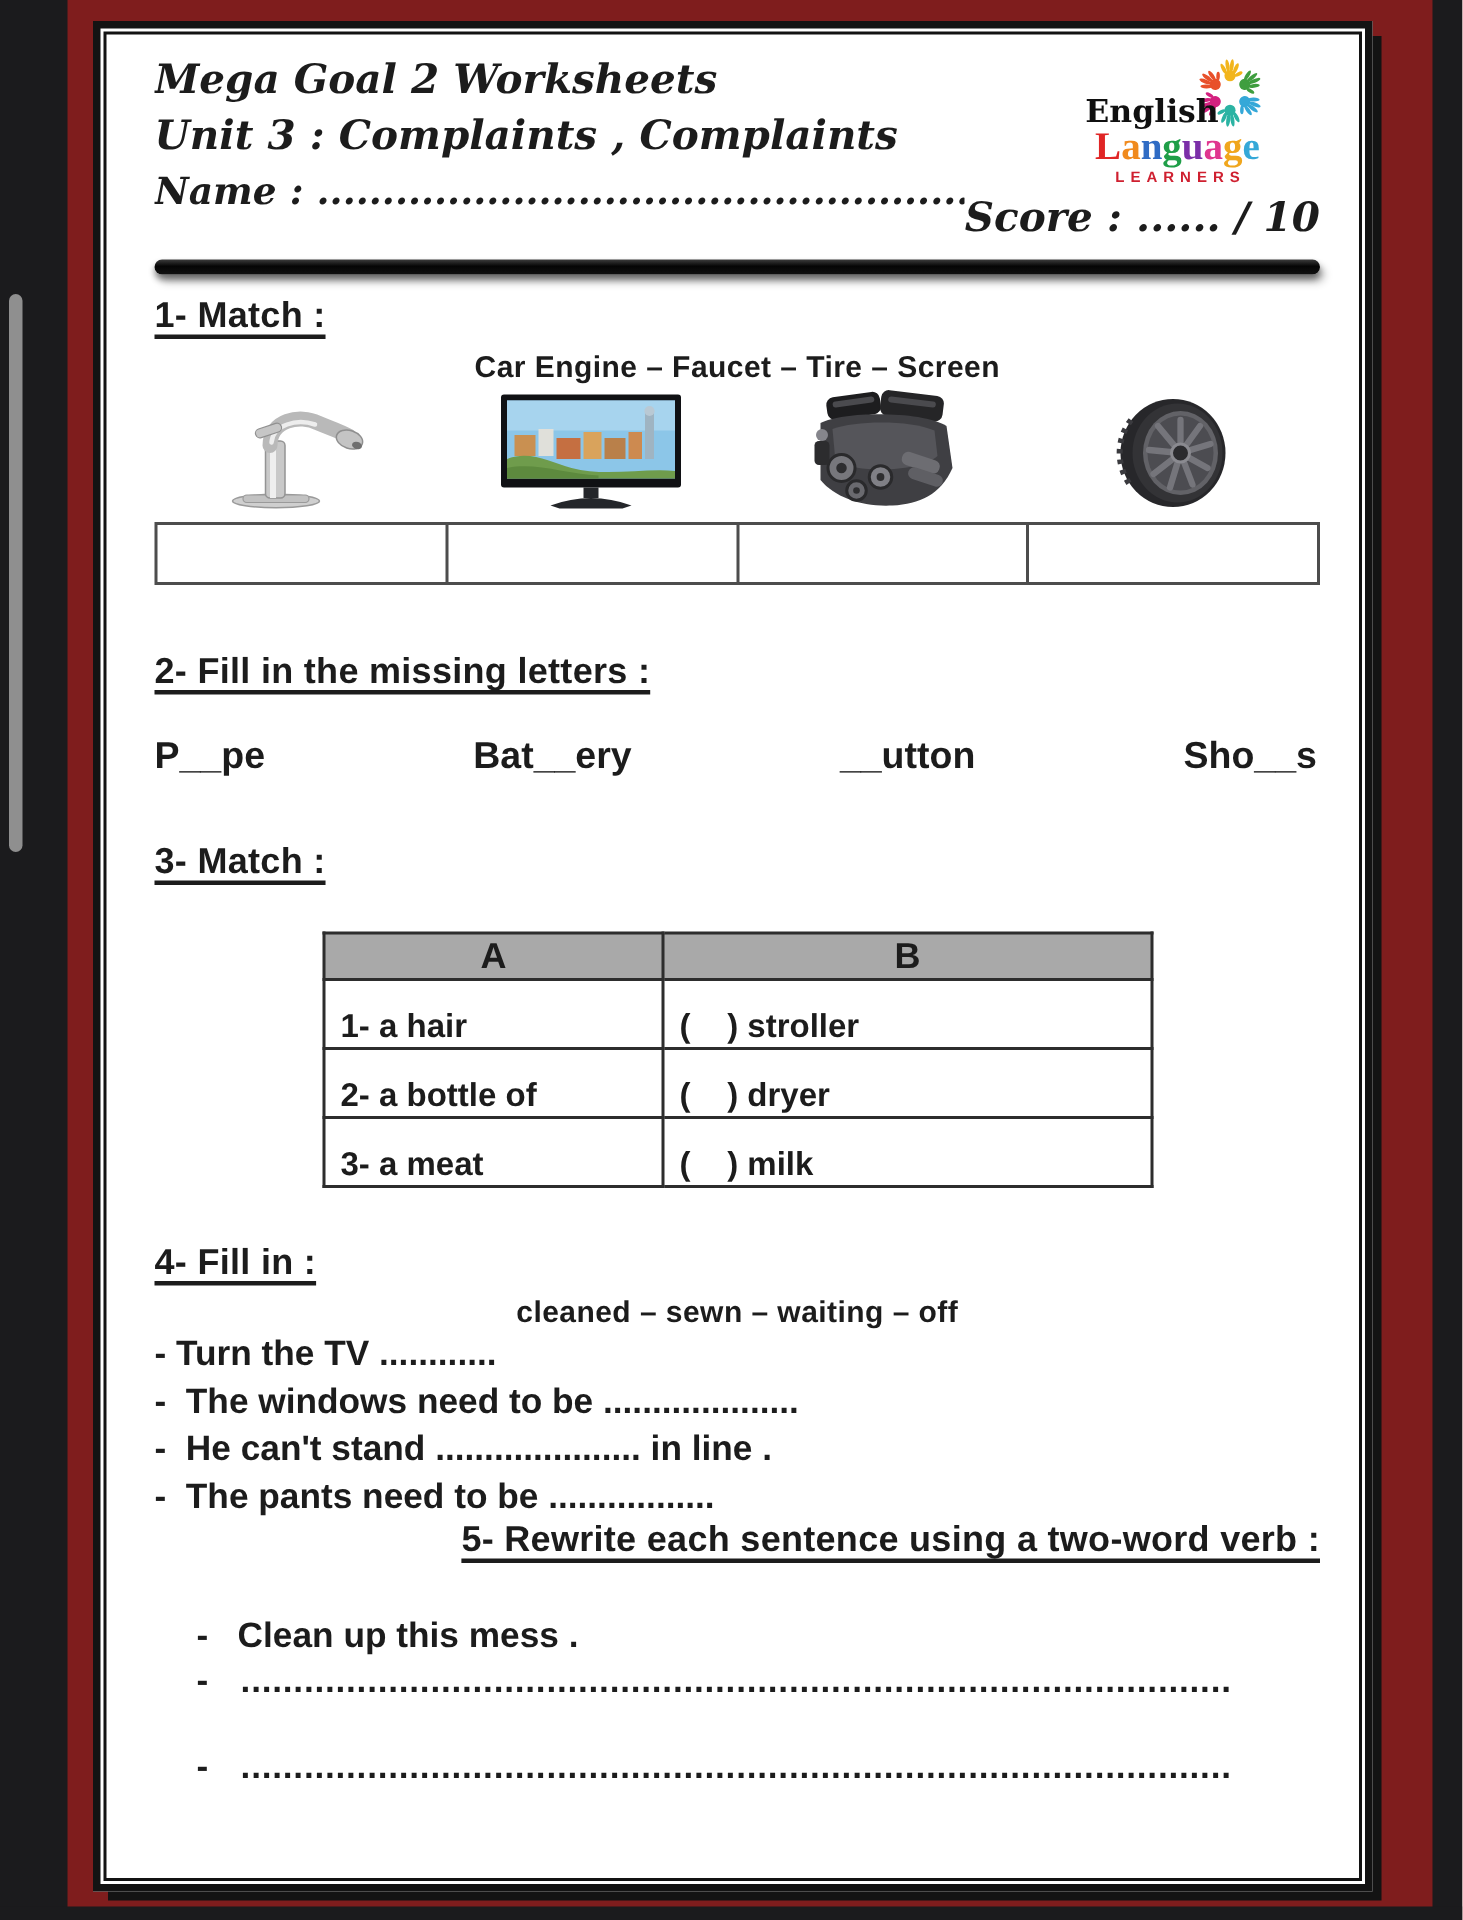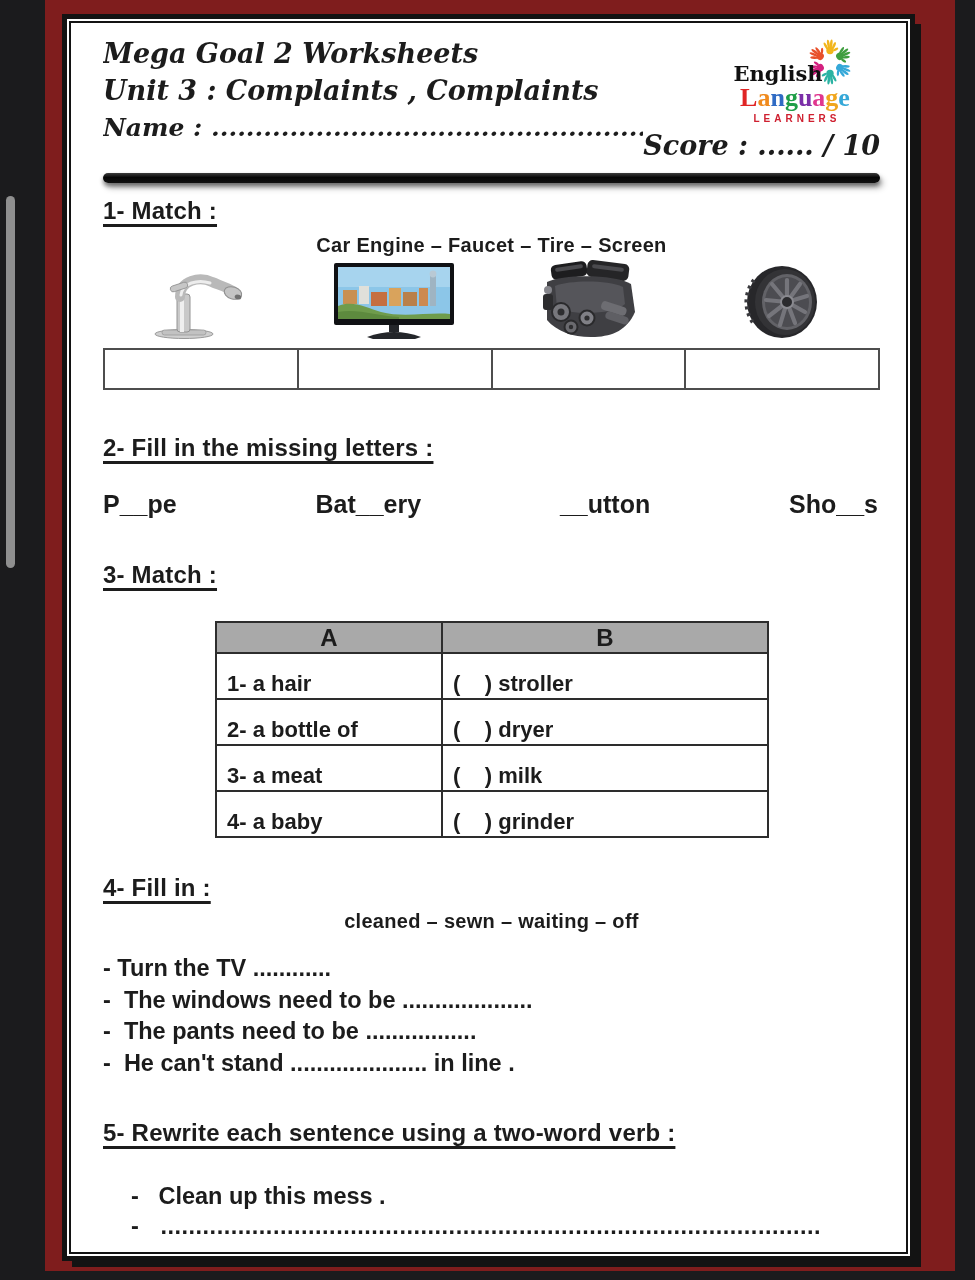--- a/index.html
+++ b/index.html
@@ -16,21 +16,21 @@
   .page-frame{position:absolute;left:62px;top:14px;width:853px;height:1247px;background:#fff;
               border:5px solid #131313;box-sizing:border-box;box-shadow:8px 8px 0 -2px #131313;}
   .page-inner{position:absolute;inset:2px;border:2px solid #131313;box-sizing:border-box;
               padding:12px 26px 0 32px;}
 
   
   .hdr{display:flex;}
   .hdr-left{flex:1;font-family:"DejaVu Serif",serif;font-style:italic;font-weight:bold;}
   .hdr-line{font-size:27px;line-height:37px;white-space:pre;overflow:hidden;}
   .hdr-name{font-size:25px;max-width:540px;}
-  .hdr-right{width:170px;display:flex;flex-direction:column;align-items:center;}
+  .hdr-right{width:170px;display:flex;flex-direction:column;}
   .logo{width:150px;text-align:center;line-height:1;}
   .logo-hands{display:block;margin:0 8px -30px auto;}
   .logo-english{font-family:"DejaVu Serif",serif;font-weight:bold;font-size:21px;color:#101010;
                 margin-right:34px;position:relative;}
   .logo-language{font-weight:bold;font-size:26px;letter-spacing:0;margin-top:1px;
                  font-family:"Liberation Serif",serif;}
   .logo-learners{font-size:10px;font-weight:bold;color:#cf2030;letter-spacing:4px;margin:3px 0 0 4px;}
   .score{font-family:"DejaVu Serif",serif;font-style:italic;font-weight:bold;font-size:27px;
          margin-top:6px;align-self:flex-end;white-space:pre;}
 
@@ -61,25 +61,25 @@
   .match-table{border-collapse:collapse;margin:32px 0 0 112px;table-layout:fixed;width:548px;}
   .match-table th{background:#a9a9a9;border:2px solid #2d2d2d;height:29px;font-size:24px;
                   font-weight:bold;text-align:center;padding:0;}
   .match-table td{border:2px solid #2d2d2d;height:28px;font-size:22px;font-weight:bold;
                   padding:16px 0 0 10px;white-space:pre;}
   .col-a{width:224px;}.col-b{width:324px;}
 
   
   .s4-h{margin-top:36px;}
   .s4-bank{margin-top:8px;}
-  .s4-lines{margin-top:20px;font-size:23.5px;font-weight:bold;line-height:31.5px;}
+  .s4-lines{font-size:23.5px;font-weight:bold;line-height:31.5px;}
   .s4-lines div{white-space:pre;overflow:hidden;}
 
   
-  .s5-h{margin-top:40px;}
+  .s5-h{text-align:right;}
   .s5-items{margin:34px 0 0 28px;font-size:23.5px;font-weight:bold;}
   .s5-prompt{white-space:pre;line-height:30px;}
   .s5-answer{white-space:pre;line-height:30px;letter-spacing:.5px;max-width:690px;overflow:hidden;}
   .s5-gap{height:27px;}
 </style>
 </head>
 <body>
 
 <div class="screen">
 
@@ -234,34 +234,30 @@
           <td>(    ) stroller</td>
         </tr>
         <tr>
           <td>2- a bottle of</td>
           <td>(    ) dryer</td>
         </tr>
         <tr>
           <td>3- a meat</td>
           <td>(    ) milk</td>
         </tr>
-        <tr>
-          <td>4- a baby</td>
-          <td>(    ) grinder</td>
-        </tr>
       </tbody>
         </table>
 
       <div class="h s4-h">4- Fill in :</div>
       <div class="bank s4-bank">cleaned – sewn – waiting – off</div>
       <div class="s4-lines">
         <div>- Turn the TV ............</div>
         <div>-  The windows need to be ....................</div>
+        <div>-  He can't stand ..................... in line .</div>
         <div>-  The pants need to be .................</div>
-        <div>-  He can't stand ..................... in line .</div>
       </div>
 
       <div class="h s5-h">5- Rewrite each sentence using a two-word verb :</div>
       <div class="s5-items">
         <div class="s5-prompt">-   Clean up this mess .</div>
         <div class="s5-answer">-   ........................................................................................................</div>
         <div class="s5-gap"></div>
         <div class="s5-answer">-   ........................................................................................................</div>
       </div>
 

